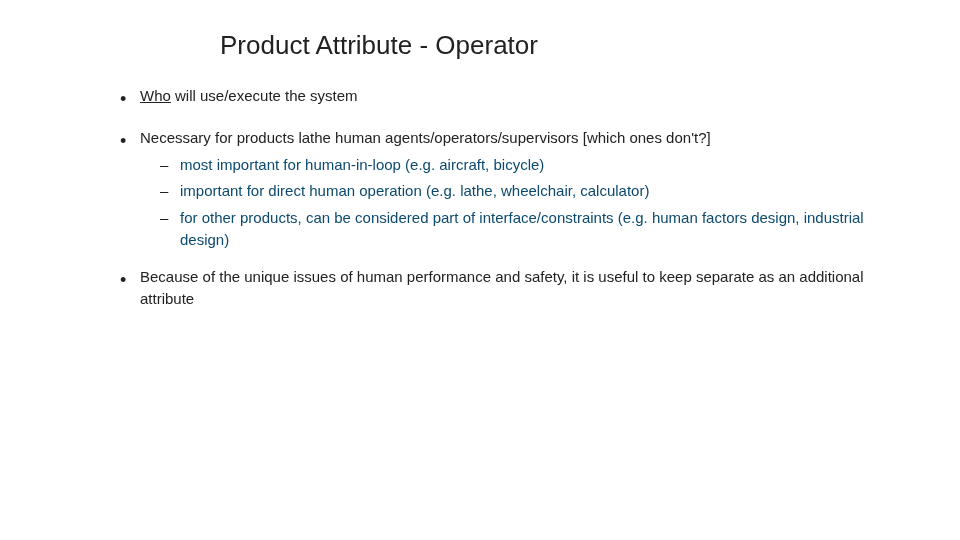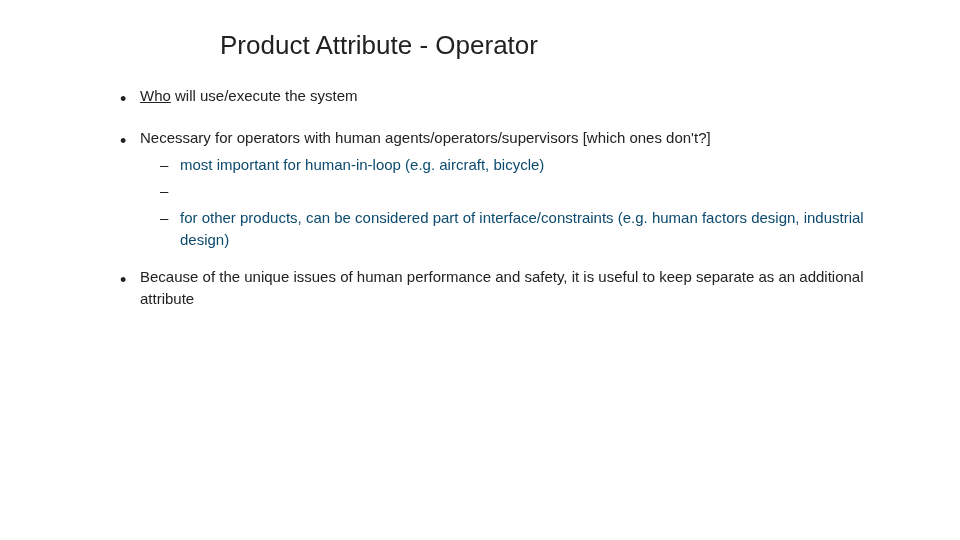--- a/index.html
+++ b/index.html
@@ -111,29 +111,30 @@
           <u>Who</u> will use/execute the system
         </span>
       </div>
     </div>
 
     <div class="bullet-group">
       <div class="bullet-item">
         <span class="bullet-dot">•</span>
         <div>
           <span class="bullet-text">
-            Necessary for operators with human agents/operators/supervisors [which ones don't?]
+            Necessary for products lathe human agents/operators/supervisors [which ones don't?]
           </span>
           <div class="sub-bullets">
             <div class="sub-bullet-item">
               <span class="sub-bullet-dash">–</span>
               <span class="sub-bullet-text">most important for human-in-loop (e.g. aircraft, bicycle)</span>
             </div>
             <div class="sub-bullet-item">
               <span class="sub-bullet-dash">–</span>
+              <span class="sub-bullet-text">important for direct human operation (e.g. lathe, wheelchair, calculator)</span>
             </div>
             <div class="sub-bullet-item">
               <span class="sub-bullet-dash">–</span>
               <span class="sub-bullet-text">for other products, can be considered part of interface/constraints (e.g. human factors design, industrial design)</span>
             </div>
           </div>
         </div>
       </div>
     </div>
 

